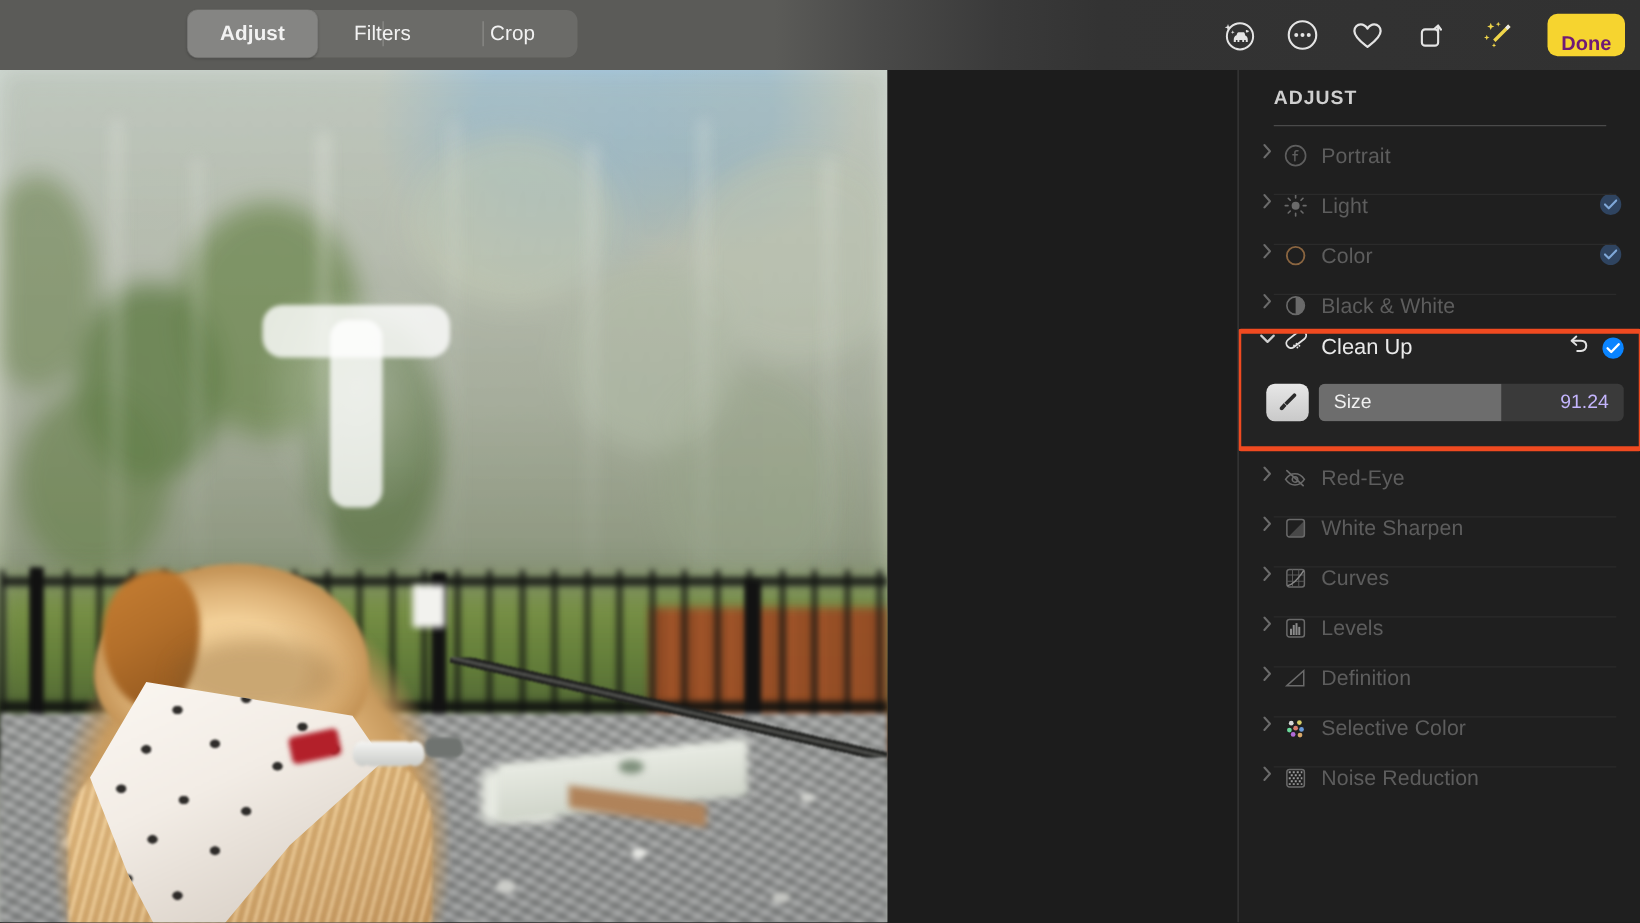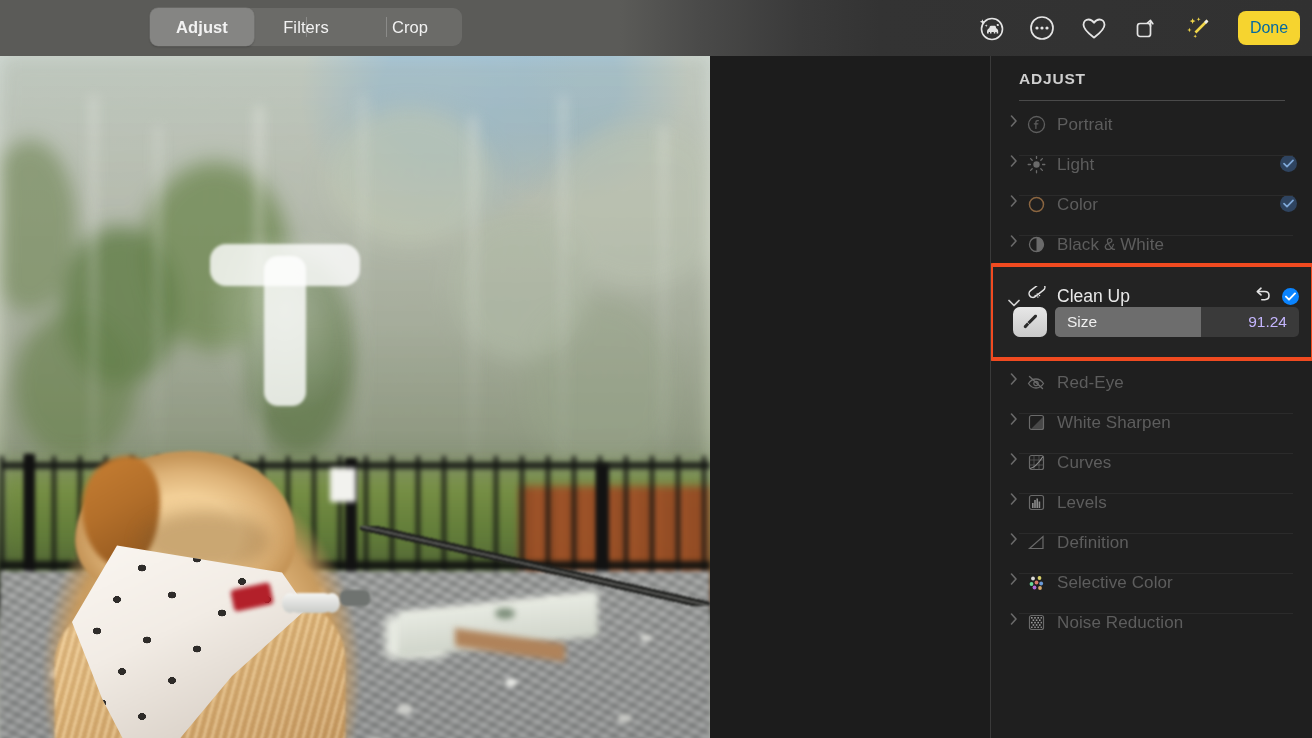--- a/index.html
+++ b/index.html
@@ -36,22 +36,22 @@
   .seg-div {
     position:absolute; top:9px; width:1px; height:20px;
     background:rgba(255,255,255,0.22);
   }
   .tools { position:absolute; right:12px; top:0; height:56px;
            display:flex; align-items:center; gap:0px; }
   .tool { width:52px; height:40px; display:flex; align-items:center; justify-content:center; }
   .tool svg { display:block; }
   .done {
     margin-left:14px; width:62px; height:34px; border-radius:8px;
-    background:#f6d42f; color:#0369a1; font-size:16px; font-weight:400;
-    display:flex; align-items:center; justify-content:center;
+    background:#f6d42f; color:#701a75; font-size:16px; font-weight:700;
+    display:flex; align-items:flex-end; justify-content:center;
   }
 
   
   .canvas {
     position:absolute; left:0; top:56px; width:990px; height:682px;
     background:#1c1c1c; overflow:hidden;
   }
   .photo { position:absolute; left:0; top:0; width:710px; height:682px; overflow:hidden; }
 
   
@@ -314,21 +314,21 @@
   }
   .check.muted { background:#2f4460; }
   .check.bright { background:#0a84ff; }
 
   
   .cleanup-wrap {
     position:absolute; left:-2px; top:207px; width:326px; height:98px;
     border:4px solid #f04a20; border-radius:4px;
     background:#232323; z-index:5;
   }
-  .cu-header { position:relative; height:40px; display:flex; align-items:flex-end; padding-left:12px; padding-right:12px; }
+  .cu-header { position:relative; height:40px; display:flex; align-items:flex-start; padding-left:12px; padding-right:12px; }
   .cu-label { font-size:17.5px; color:#e9e9e9; padding-left:8px; font-weight:400; }
   .cu-controls { margin-left:auto; display:flex; align-items:center; gap:10px; }
   .cu-body { display:flex; align-items:flex-start; padding:0 12px 0 20px; height:38px; gap:8px; }
   .brush-btn {
     width:34px; height:30px; border-radius:7px; flex:0 0 34px;
     background:linear-gradient(#e7e7e7,#c9c9c9);
     display:flex; align-items:center; justify-content:center;
   }
   .slider {
     position:relative; flex:1; height:30px; border-radius:5px;

